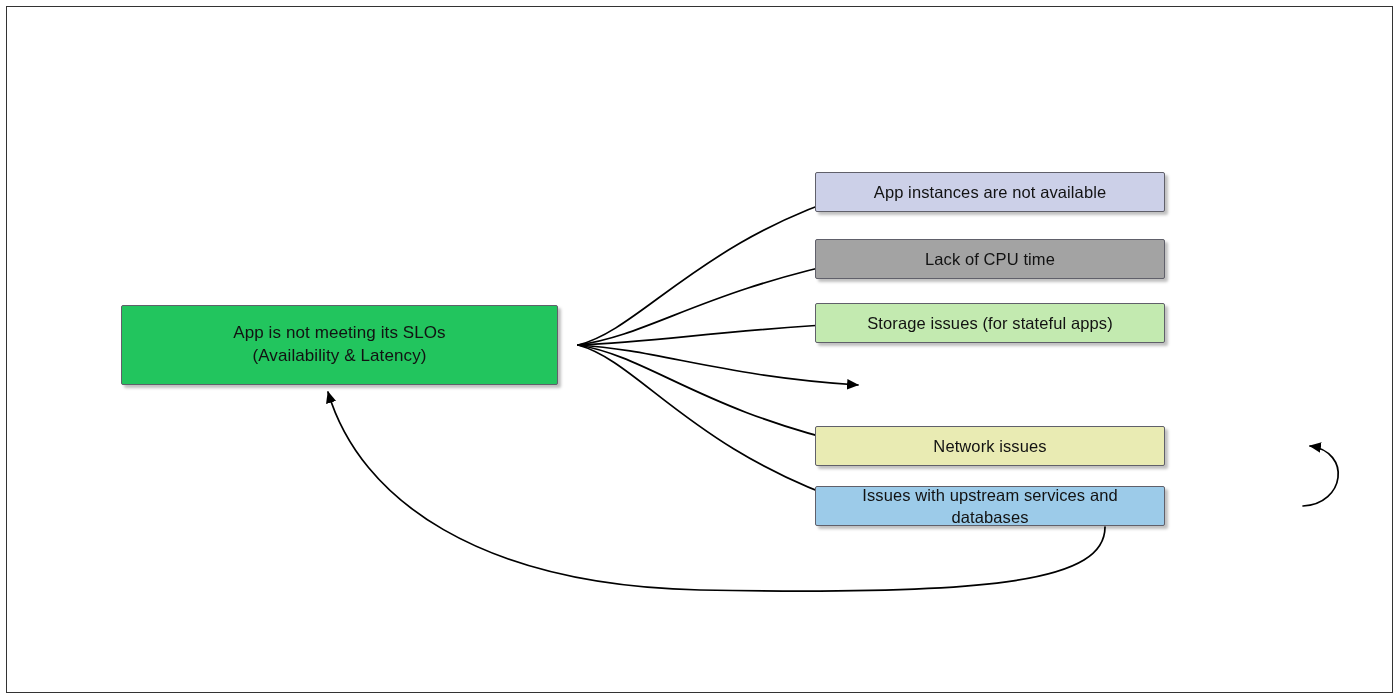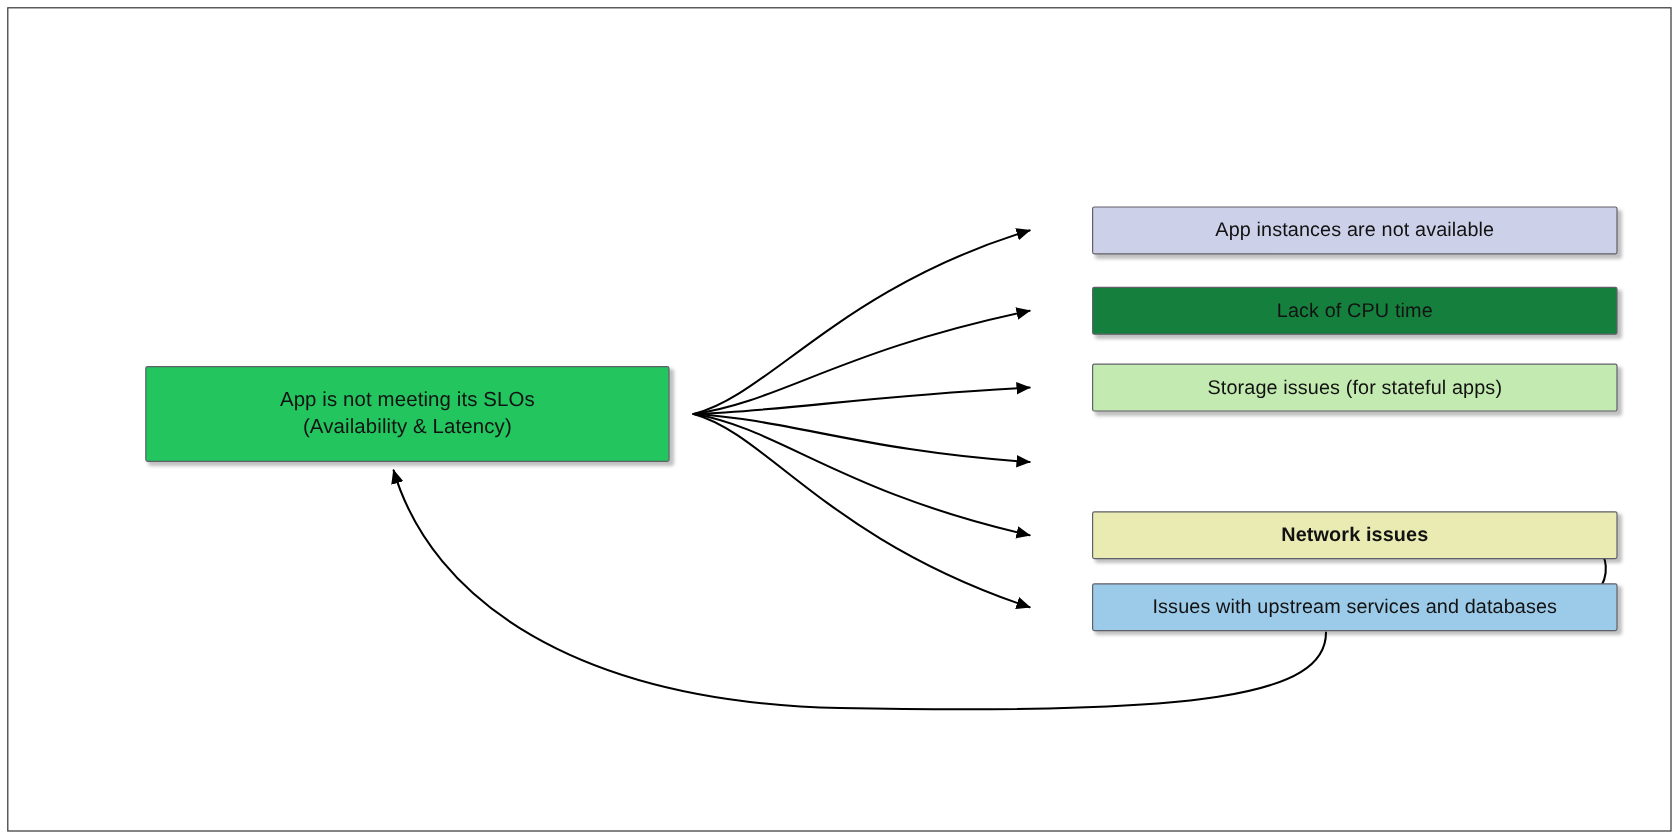--- a/index.html
+++ b/index.html
@@ -54,22 +54,22 @@
     white-space: pre-line;
   }
   #root-node {
     left: 121px;
     top: 305px;
     width: 437px;
     height: 80px;
     font-size: 17px;
   }
   .cause-node {
-    left: 910px;
-    width: 438px;
+    left: 815px;
+    width: 350px;
     height: 40px;
   }
   #cause-0 { top: 172px; }
   #cause-1 { top: 239px; }
   #cause-2 { top: 303px; }
   #cause-3 { top: 365px; }
   #cause-4 { top: 426px; }
   #cause-5 { top: 486px; }
 </style>
 </head>
@@ -102,30 +102,30 @@
 
   <div class="node" id="root-node" style="background:#22c55e;">
     <span class="node-label">App is not meeting its SLOs
 (Availability &amp; Latency)</span>
   </div>
 
   <div class="node cause-node" id="cause-0" style="background:#ccd0e8;">
     <span class="node-label">App instances are not available</span>
   </div>
 
-  <div class="node cause-node" id="cause-1" style="background:#15803d;">
+  <div class="node cause-node" id="cause-1" style="background:#a3a3a3;">
     <span class="node-label">Lack of CPU time</span>
   </div>
 
   <div class="node cause-node" id="cause-2" style="background:#c3eab0;">
     <span class="node-label">Storage issues (for stateful apps)</span>
   </div>
 
 
-  <div class="node cause-node" id="cause-4" style="background:#e9ebb3;font-weight:bold;">
+  <div class="node cause-node" id="cause-4" style="background:#e9ebb3;">
     <span class="node-label">Network issues</span>
   </div>
 
   <div class="node cause-node" id="cause-5" style="background:#9ccbe9;">
     <span class="node-label">Issues with upstream services and databases</span>
   </div>
 
 </div>
 
 </body></html>

